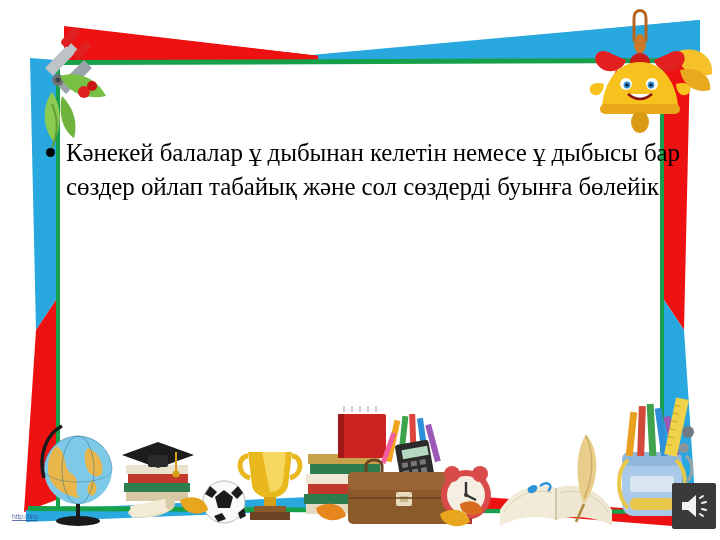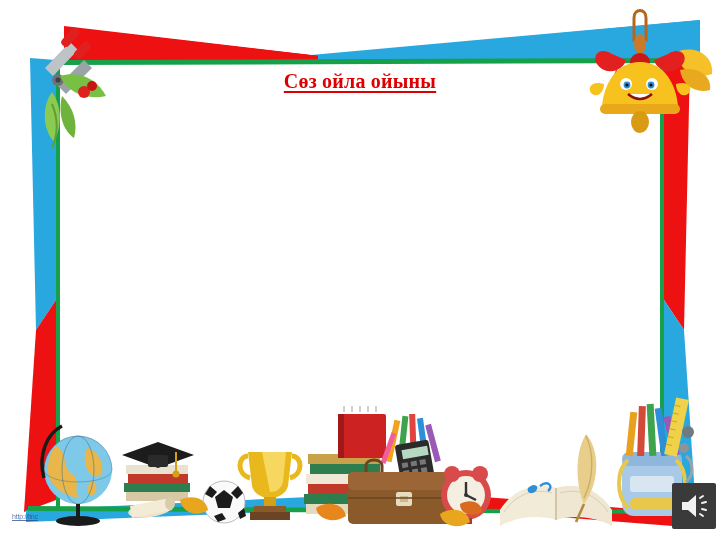--- a/index.html
+++ b/index.html
@@ -321,22 +321,25 @@
           <path d="M670,438 L676,438"></path>
             <path d="M670,446 L676,446"></path>
         </g>
       </g>
       <circle cx="688" cy="432" r="6" fill="#6E7B82"></circle>
       <circle cx="684" cy="448" r="5" fill="#8A959B"></circle>
       <path d="M686,456 C694,462 694,476 686,482" fill="none" stroke="#9AA4A8" stroke-width="3"></path>
     </g>
   </svg>
 
-  <div class="slide-title">Сөз ойла ойыны</div>
-
+
+  <div class="body-block">
+    <span class="bullet-dot"></span>
+    <div class="body-text">Кәнекей балалар ұ дыбынан келетін немесе ұ дыбысы бар сөздер ойлап табайық және сол сөздерді буынға бөлейік</div>
+  </div>
 
   <div class="watermark">http://linc</div>
 
   <div class="audio-icon">
     <svg width="32" height="30" viewBox="0 0 32 30">
       <path d="M4,11 L10,11 L18,4 L18,26 L10,19 L4,19 Z" fill="#F2F2F2"></path>
       <g stroke="#F2F2F2" stroke-width="2" stroke-linecap="round" fill="none">
         <path d="M22,7 L25,5"></path>
         <path d="M24,12 L28,11"></path>
         <path d="M24,18 L28,19"></path>

